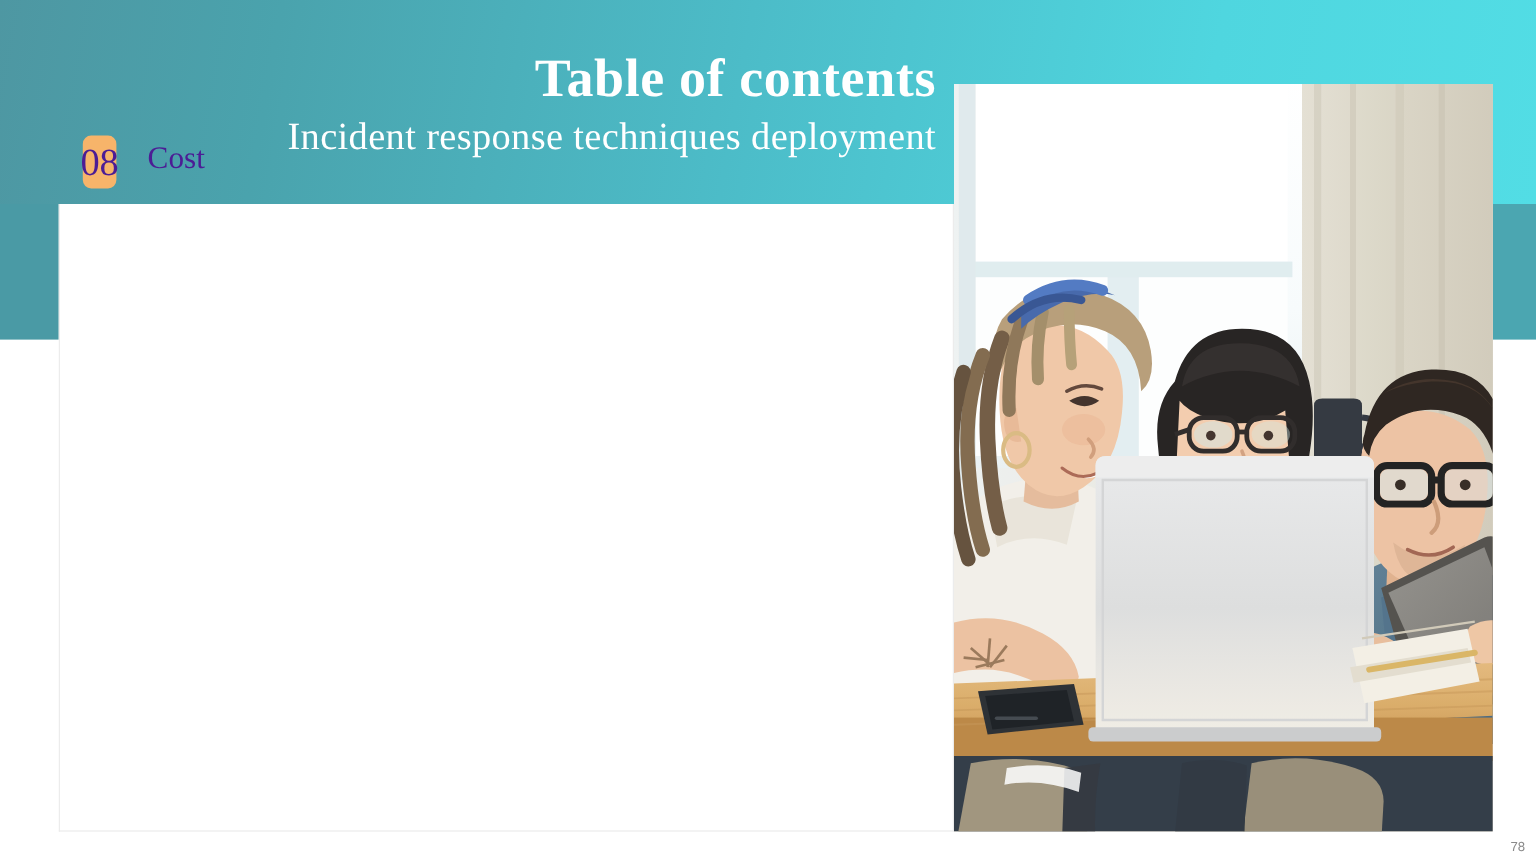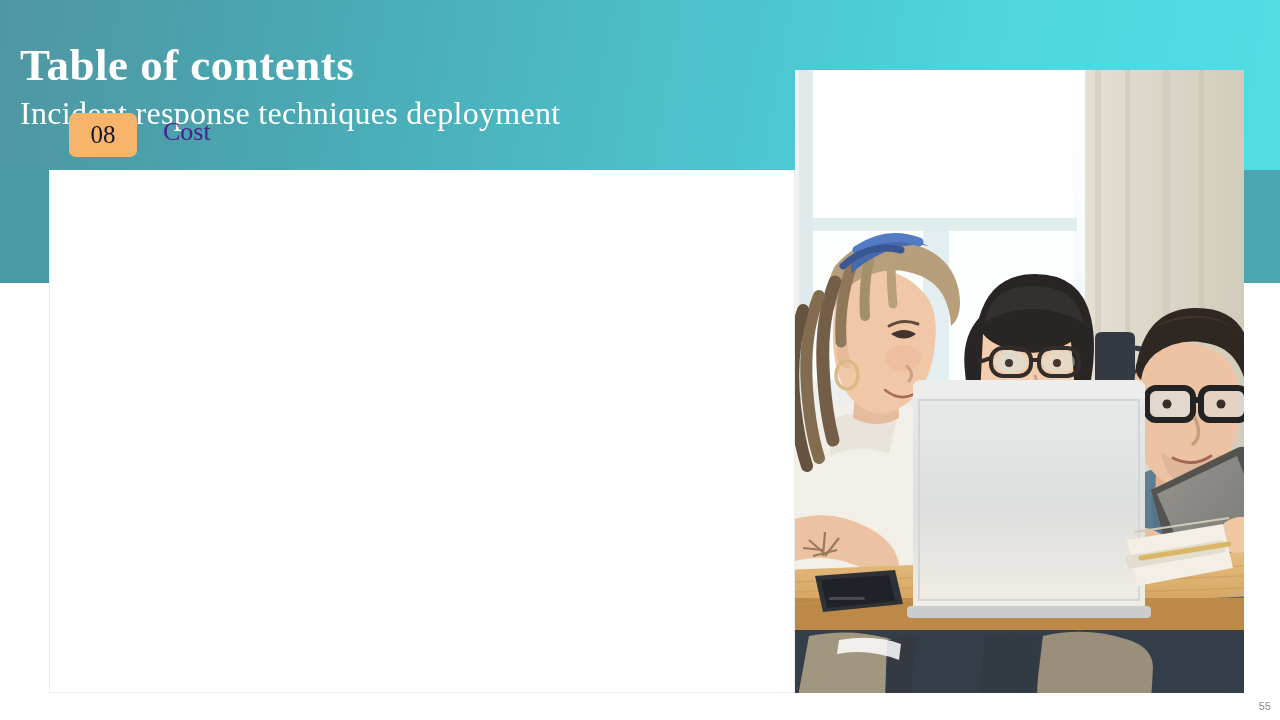--- a/index.html
+++ b/index.html
@@ -42,20 +42,21 @@
     height: 113px;
     background: #4ba6b1;
   }
 
   
   .title-area {
     position: absolute;
     left: 20px;
     top: 42px;
     width: 760px;
+    text-align: right;
   }
   .main-title {
     font-family: "Liberation Serif", serif;
     font-size: 45px;
     font-weight: 700;
     color: #ffffff;
     line-height: 1.05;
     letter-spacing: 0.5px;
     margin: 0;
     white-space: nowrap;
@@ -89,31 +90,31 @@
     position: absolute;
     left: 69px;
     top: 113px;
     width: 620px;
   }
   .toc-head {
     display: flex;
     align-items: flex-start;
   }
   .toc-number {
-    width: 68px;
+    width: 28px;
     height: 44px;
     background: #f7b46a;
     border-radius: 7px;
     display: flex;
     align-items: center;
     justify-content: center;
     font-family: "Liberation Serif", serif;
-    font-size: 25px;
+    font-size: 32px;
     font-weight: 400;
-    color: #0f172a;
+    color: #4c1d95;
     flex: 0 0 auto;
   }
   .toc-title {
     font-family: "Liberation Serif", serif;
     font-size: 26px;
     font-weight: 400;
     color: #4c1d95;
     margin-left: 26px;
     padding-top: 6px;
     line-height: 1;
@@ -367,13 +368,13 @@
       <path d="M122 566 q-6 34 -4 66 h-28 l2 -62 z" fill="#2b3038"></path>
       <path d="M248 566 q44 -10 86 4 q24 8 24 28 l-2 34 h-116 z" fill="#948a73"></path>
       <path d="M190 566 q30 -6 54 2 l-2 58 h-58 z" fill="#28303a"></path>
       <path d="M44 570 q36 -6 62 4 l-2 16 q-32 -12 -62 -6 z" fill="#ffffff" opacity="0.85"></path>
 
       <rect x="0" y="0" width="449" height="623" fill="#ffffff" opacity="0.05"></rect>
     </g>
   </svg>
 </div>
 
-<div class="page-number">55</div>
+<div class="page-number">78</div>
 
 </body></html>

